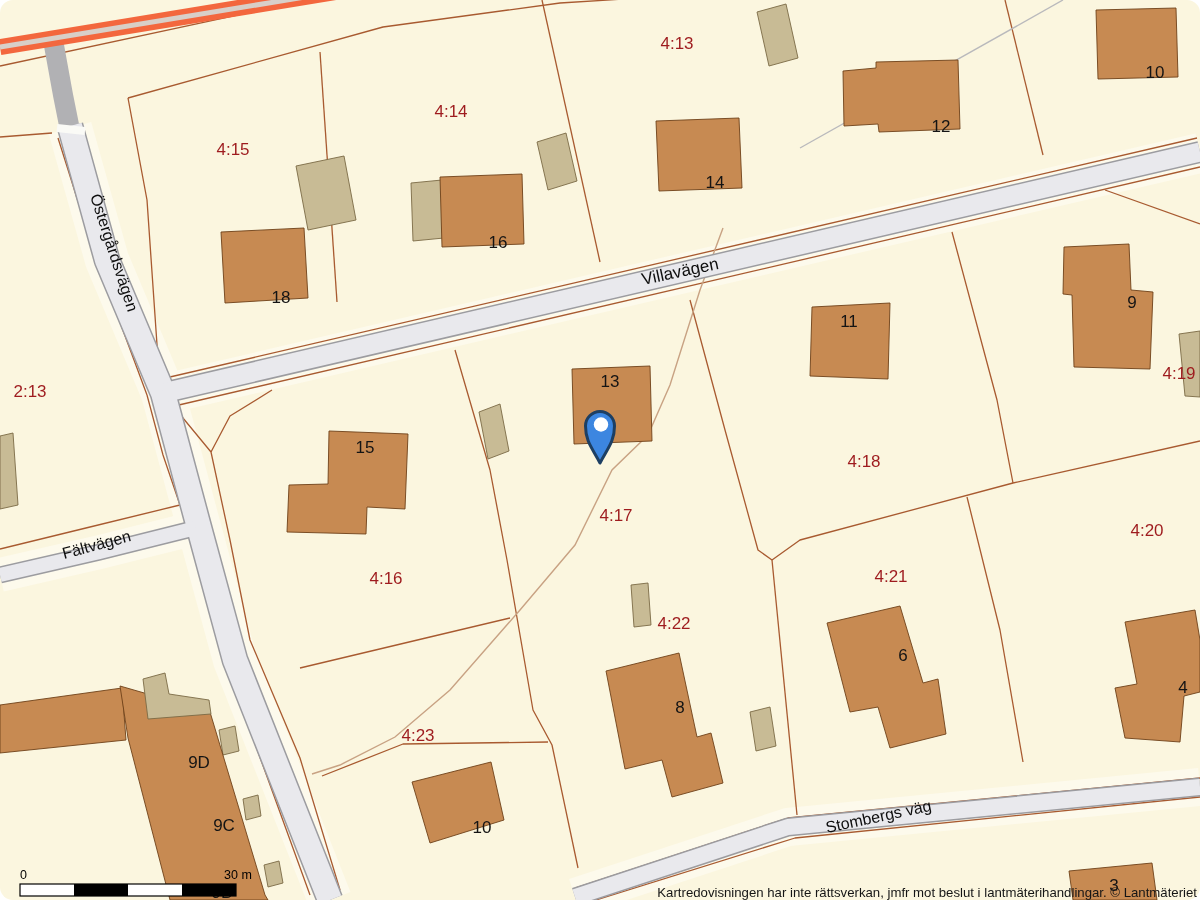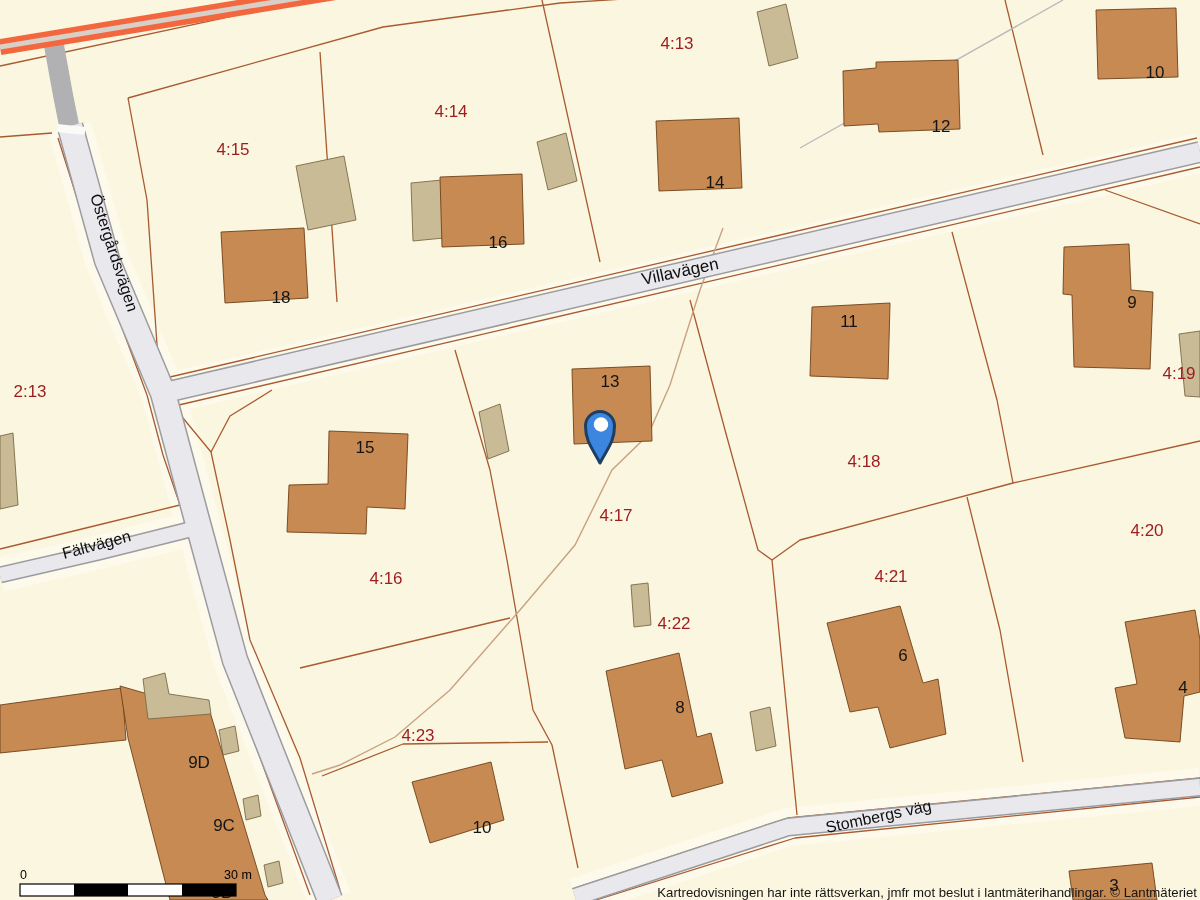--- a/index.html
+++ b/index.html
@@ -1,17 +1,17 @@
 <!DOCTYPE html>
 <html style="--bg: #fbf6df; --halo: #fdfaec; --road-fill: #e9e9ed; --road-casing: #9c9ca0; --road-dark: #b1b1b4; --highway: #f3673e; --highway-center: #d8cfc8; --parcel-line: #a85a30; --footpath: #c8a283; --building: #c78a52; --building-stroke: #6e4119; --outbuilding: #c8bb95; --outbuilding-stroke: #7a6a45; --parcel-label: #9e1b1e; --marker: #3c86e0; --marker-stroke: #1d3f63;"><head>
 <meta charset="utf-8">
 <style>
   html,body{margin:0;padding:0;width:1200px;height:900px;overflow:hidden;
     font-family:"Liberation Sans", sans-serif;}
-  #map{position:relative;width:1200px;height:900px;background:var(--bg);cursor:grab;}
+  #map{position:relative;width:1200px;height:900px;background:var(--bg);cursor:grab;border-radius:13px;}
   svg{display:block}
   
   .halo{fill:none;stroke:var(--halo);stroke-linecap:butt;stroke-linejoin:round}
   .road-casing{fill:none;stroke:var(--road-casing);stroke-linejoin:round}
   .road-fill{fill:none;stroke:var(--road-fill);stroke-linejoin:round}
   .road-dark{fill:none;stroke:var(--road-dark)}
   .hwy{fill:none;stroke:var(--highway);}
   .hwy-center{fill:none;stroke:var(--highway-center);}
   .crossing{fill:none;stroke:#fafaf6}
   

